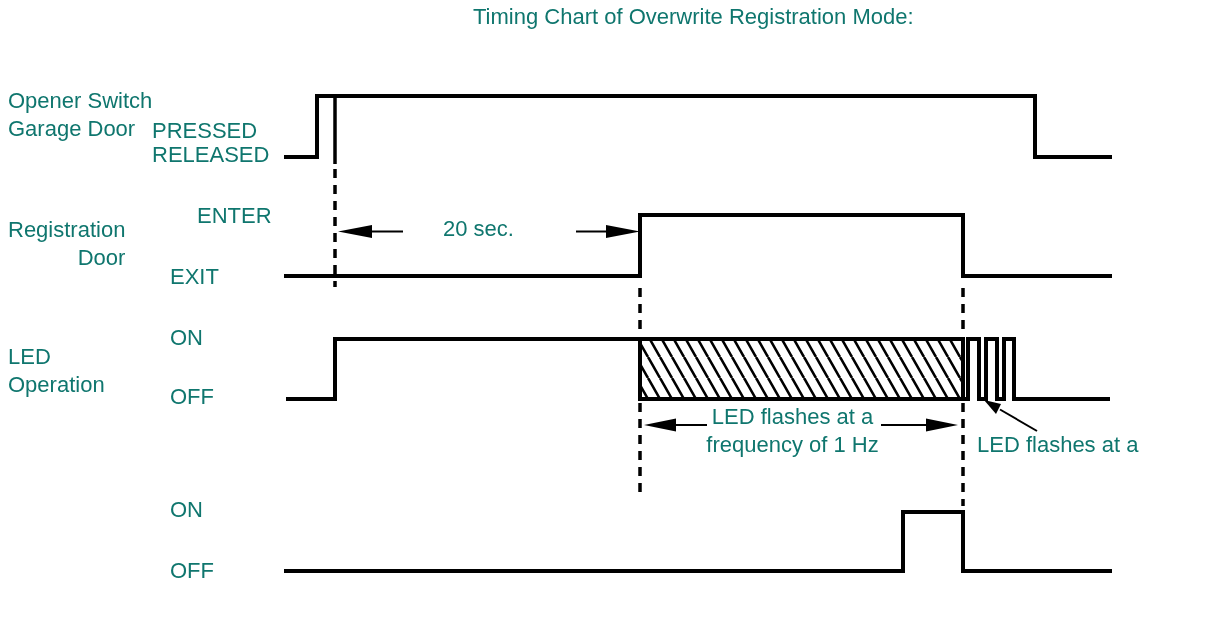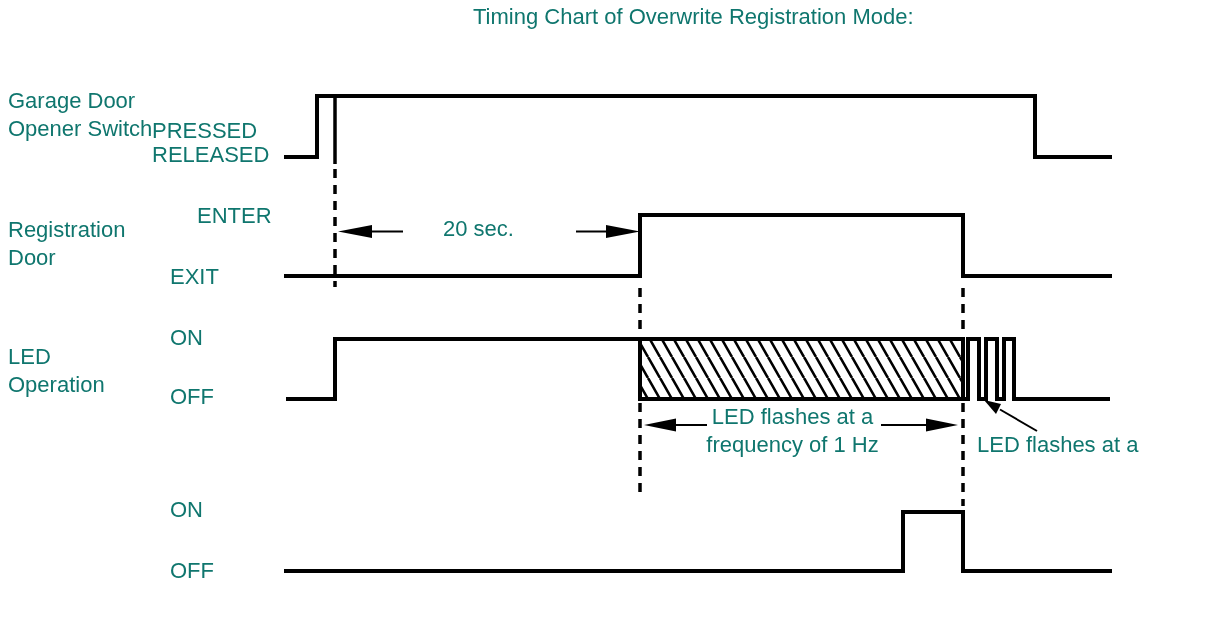--- a/index.html
+++ b/index.html
@@ -62,29 +62,29 @@
 
     <line x1="1037" y1="431" x2="1000" y2="409.5" stroke="#000" stroke-width="2"></line>
     <polygon points="984,400 1001,404 996,414" fill="#000"></polygon>
 
     <polyline points="284,571 903,571 903,512 963,512 963,571 1112,571" fill="none" stroke="#000" stroke-width="4"></polyline>
   </svg>
 
   <div class="txt title" style="left:473px; top:3px;">Timing Chart of Overwrite Registration Mode:</div>
 
   <div class="txt" style="left:8px; top:87px;">
+    <div>Opener Switch</div>
     <div>Garage Door</div>
-    <div>Opener Switch</div>
   </div>
   <div class="txt" style="left:152px; top:73px;margin-top:44px;">PRESSED</div>
   <div class="txt" style="left:152px; top:141px;">RELEASED</div>
 
   <div class="txt" style="left:443px; top:215px;">20 sec.</div>
 
-  <div class="txt" style="left:8px; top:216px;">
+  <div class="txt" style="left:8px; top:216px;text-align:right;">
     <div>Registration</div>
     <div>Door</div>
   </div>
   <div class="txt" style="left:170px; top:202px;margin-left:27px;">ENTER</div>
   <div class="txt" style="left:170px; top:263px;">EXIT</div>
 
   <div class="txt" style="left:8px; top:343px;">
     <div>LED</div>
     <div>Operation</div>
   </div>

